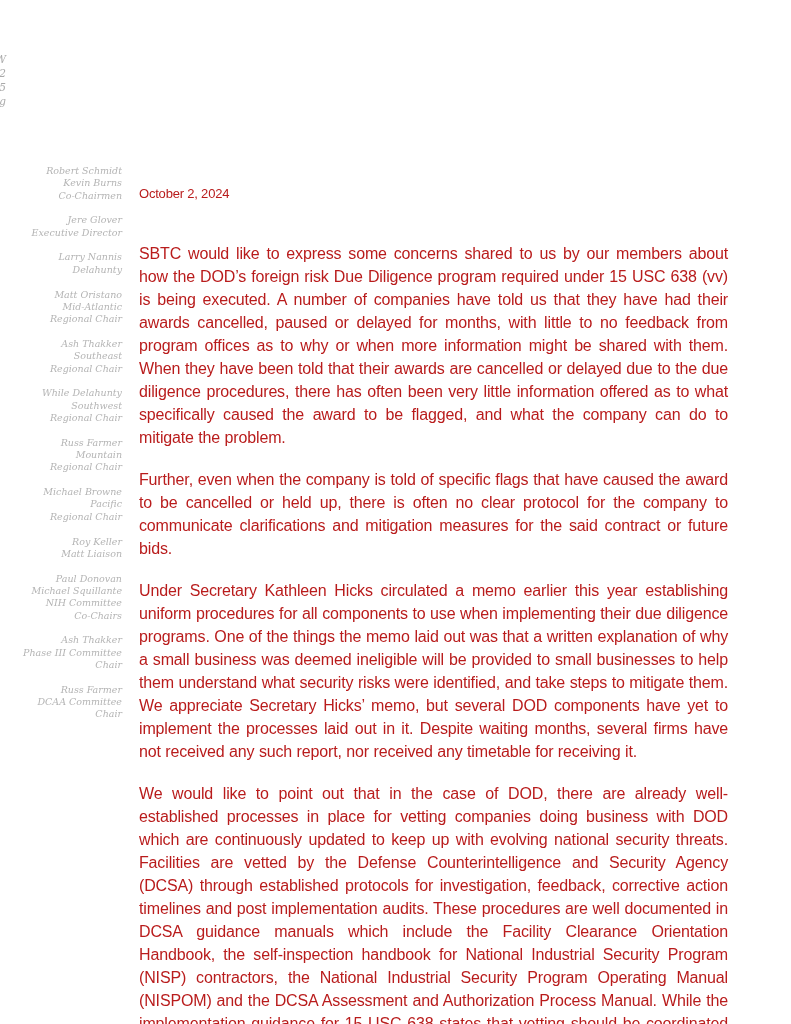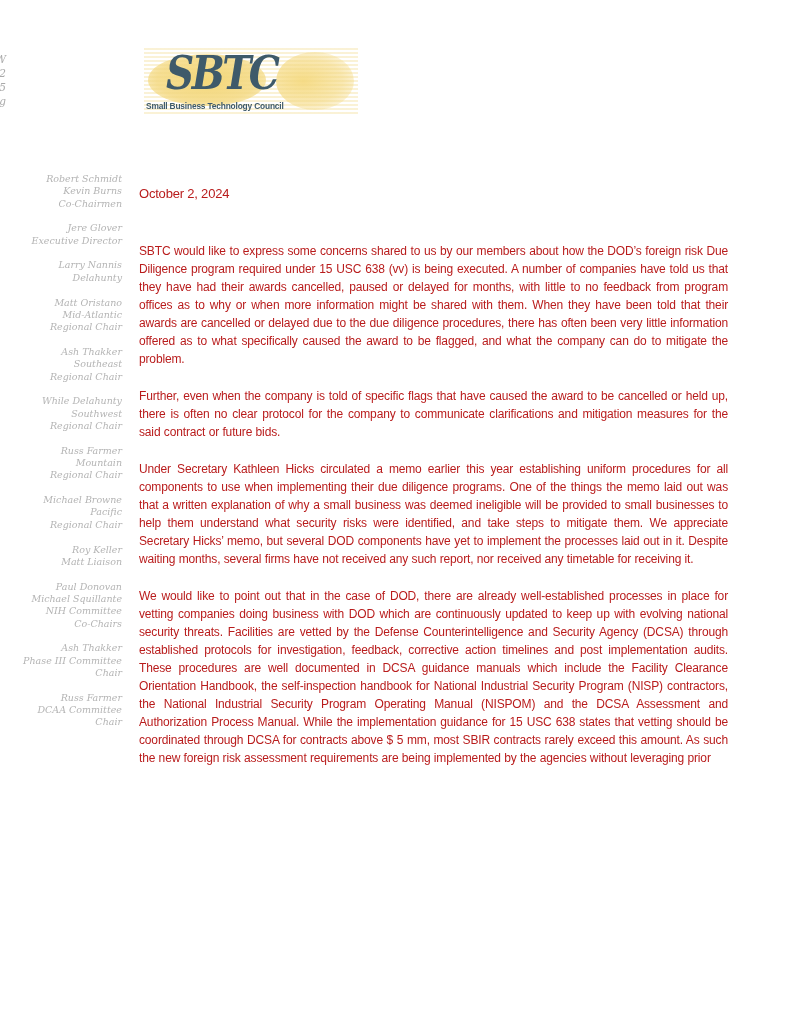--- a/index.html
+++ b/index.html
@@ -20,50 +20,43 @@
     background: radial-gradient(ellipse at center, #f4d778 0%, #f6df95 60%, rgba(250,235,180,0.4) 100%); }
   .logo .oval2 { position: absolute; left: 132px; top: 4px; width: 78px; height: 58px; border-radius: 50%;
     background: radial-gradient(ellipse at 35% 50%, #f6dc87 0%, #f9e8b3 55%, rgba(255,255,255,0) 100%); }
   .logo .mark { position: absolute; left: 22px; top: -2px; font-family: "DejaVu Serif", serif; font-style: italic;
     font-weight: bold; font-size: 46px; letter-spacing: -3px; color: #3e5a6a; transform: scaleX(0.85); transform-origin: left; }
   .logo .tag { position: absolute; left: 2px; top: 52px; font-family: "Liberation Sans", sans-serif;
     font-size: 9.5px; font-weight: bold; color: #3e5a6a; letter-spacing: -0.2px; transform: scaleX(0.88); transform-origin: left; }
 
   .roster {
     position: absolute; left: 10px; top: 165px; width: 112px; text-align: right;
-    font-family: "DejaVu Serif", serif; font-style: italic; font-size: 9.5px; line-height: 12.3px; color: #b4b4b4; margin-top: 8px;
+    font-family: "DejaVu Serif", serif; font-style: italic; font-size: 9.5px; line-height: 12.3px; color: #b4b4b4;
   }
   .roster .group { margin-bottom: 12.5px; }
 
   .memo { position: absolute; left: 139px; top: 138px; width: 589px;
     font-family: "Liberation Sans", sans-serif; color: #b91c1c; margin-top: 48px; }
   .date { font-size: 13px; font-weight: normal; letter-spacing: -0.2px; margin: 0; height: 20px; }
   .subject { font-size: 13px; margin: 18px 0 0 0; letter-spacing: -0.25px; }
   .body-text { margin-top: 36px; }
-  .body-text p { margin: 0 0 19px 0; font-size: 12px; line-height: 18px; text-align: justify; letter-spacing: -0.15px; word-spacing: 0.2px; }
+  .body-text p { margin: 0 0 19px 0; font-size: 16px; line-height: 23px; text-align: justify; letter-spacing: -0.15px; word-spacing: 0.2px; }
 </style>
 </head>
 <body>
 
 <div class="page">
 
   <div class="address">
     <div><span>1156 15</span><sup>th</sup><span> St NW</span></div>
     <div>Suite 502</div>
     <div>Washington, DC 20005</div>
     <div>www.sbtc.org</div>
   </div>
 
-  <div class="logo">
-    <div class="oval1"></div>
-    <div class="oval2"></div>
-    <div class="bands"></div>
-    <div class="mark">SBTC</div>
-    <div class="tag">Small Business Technology Council</div>
-  </div>
 
   <div class="roster">
     <div class="group">
         <div>Robert Schmidt</div>
         <div>Kevin Burns</div>
         <div>Co-Chairmen</div>
       </div>
     <div class="group">
         <div>Jere Glover</div>
         <div>Executive Director</div>

